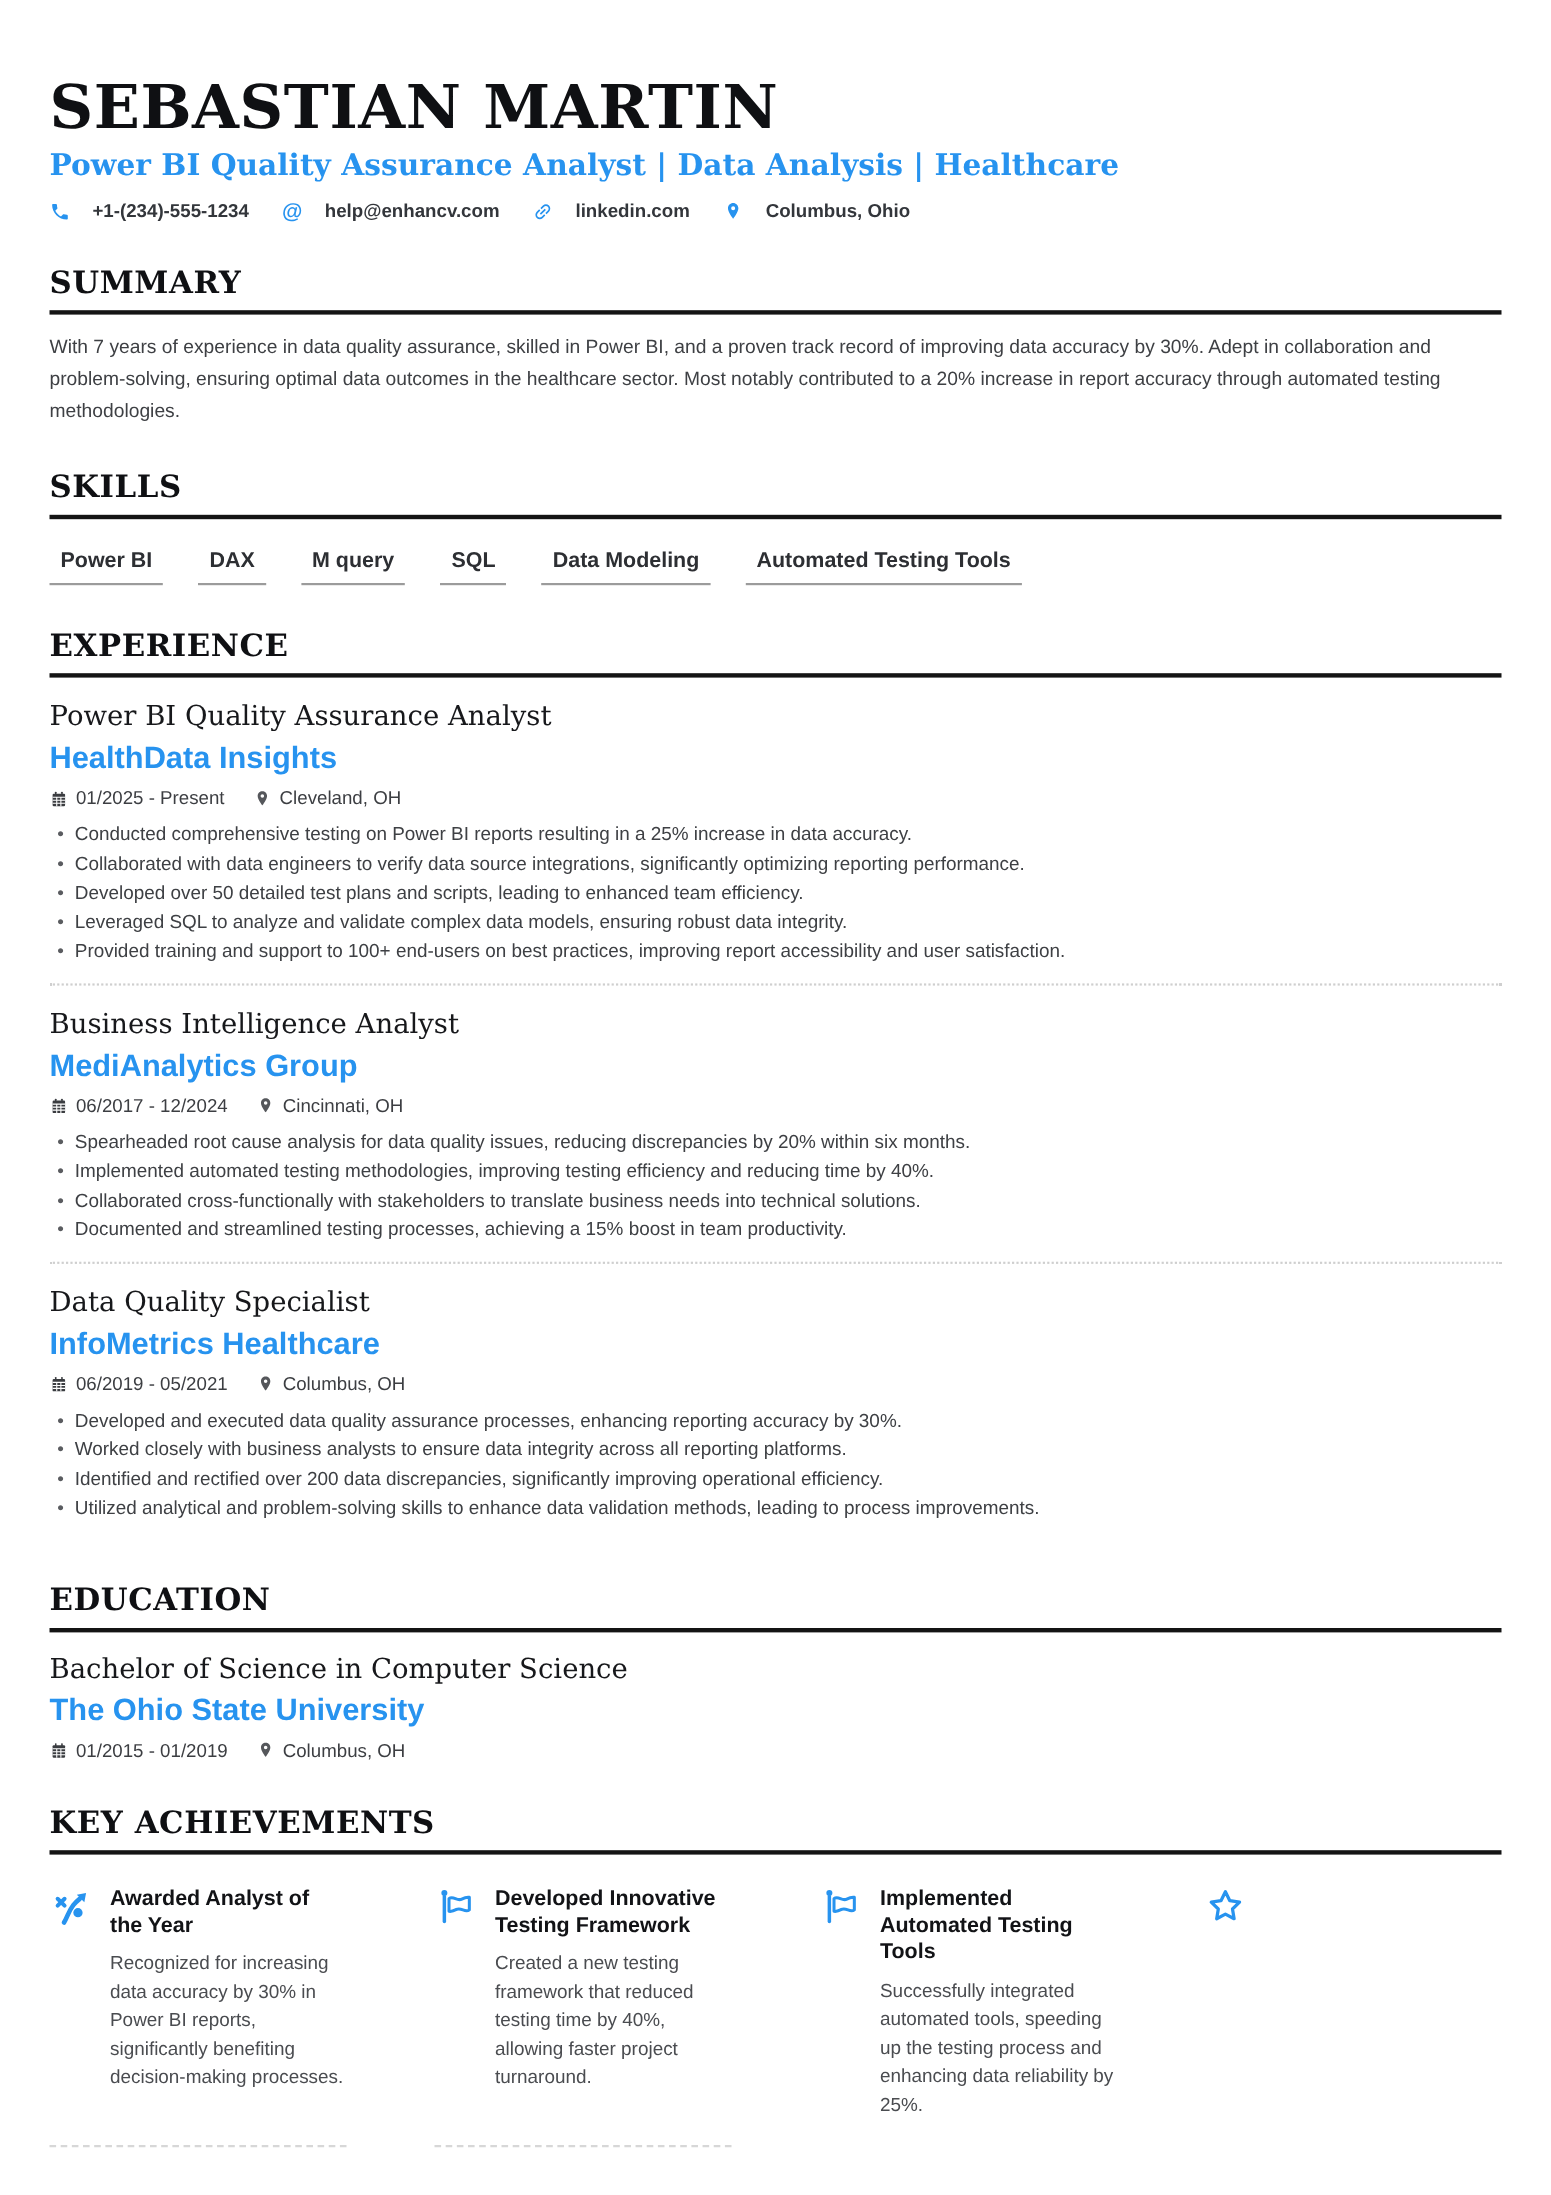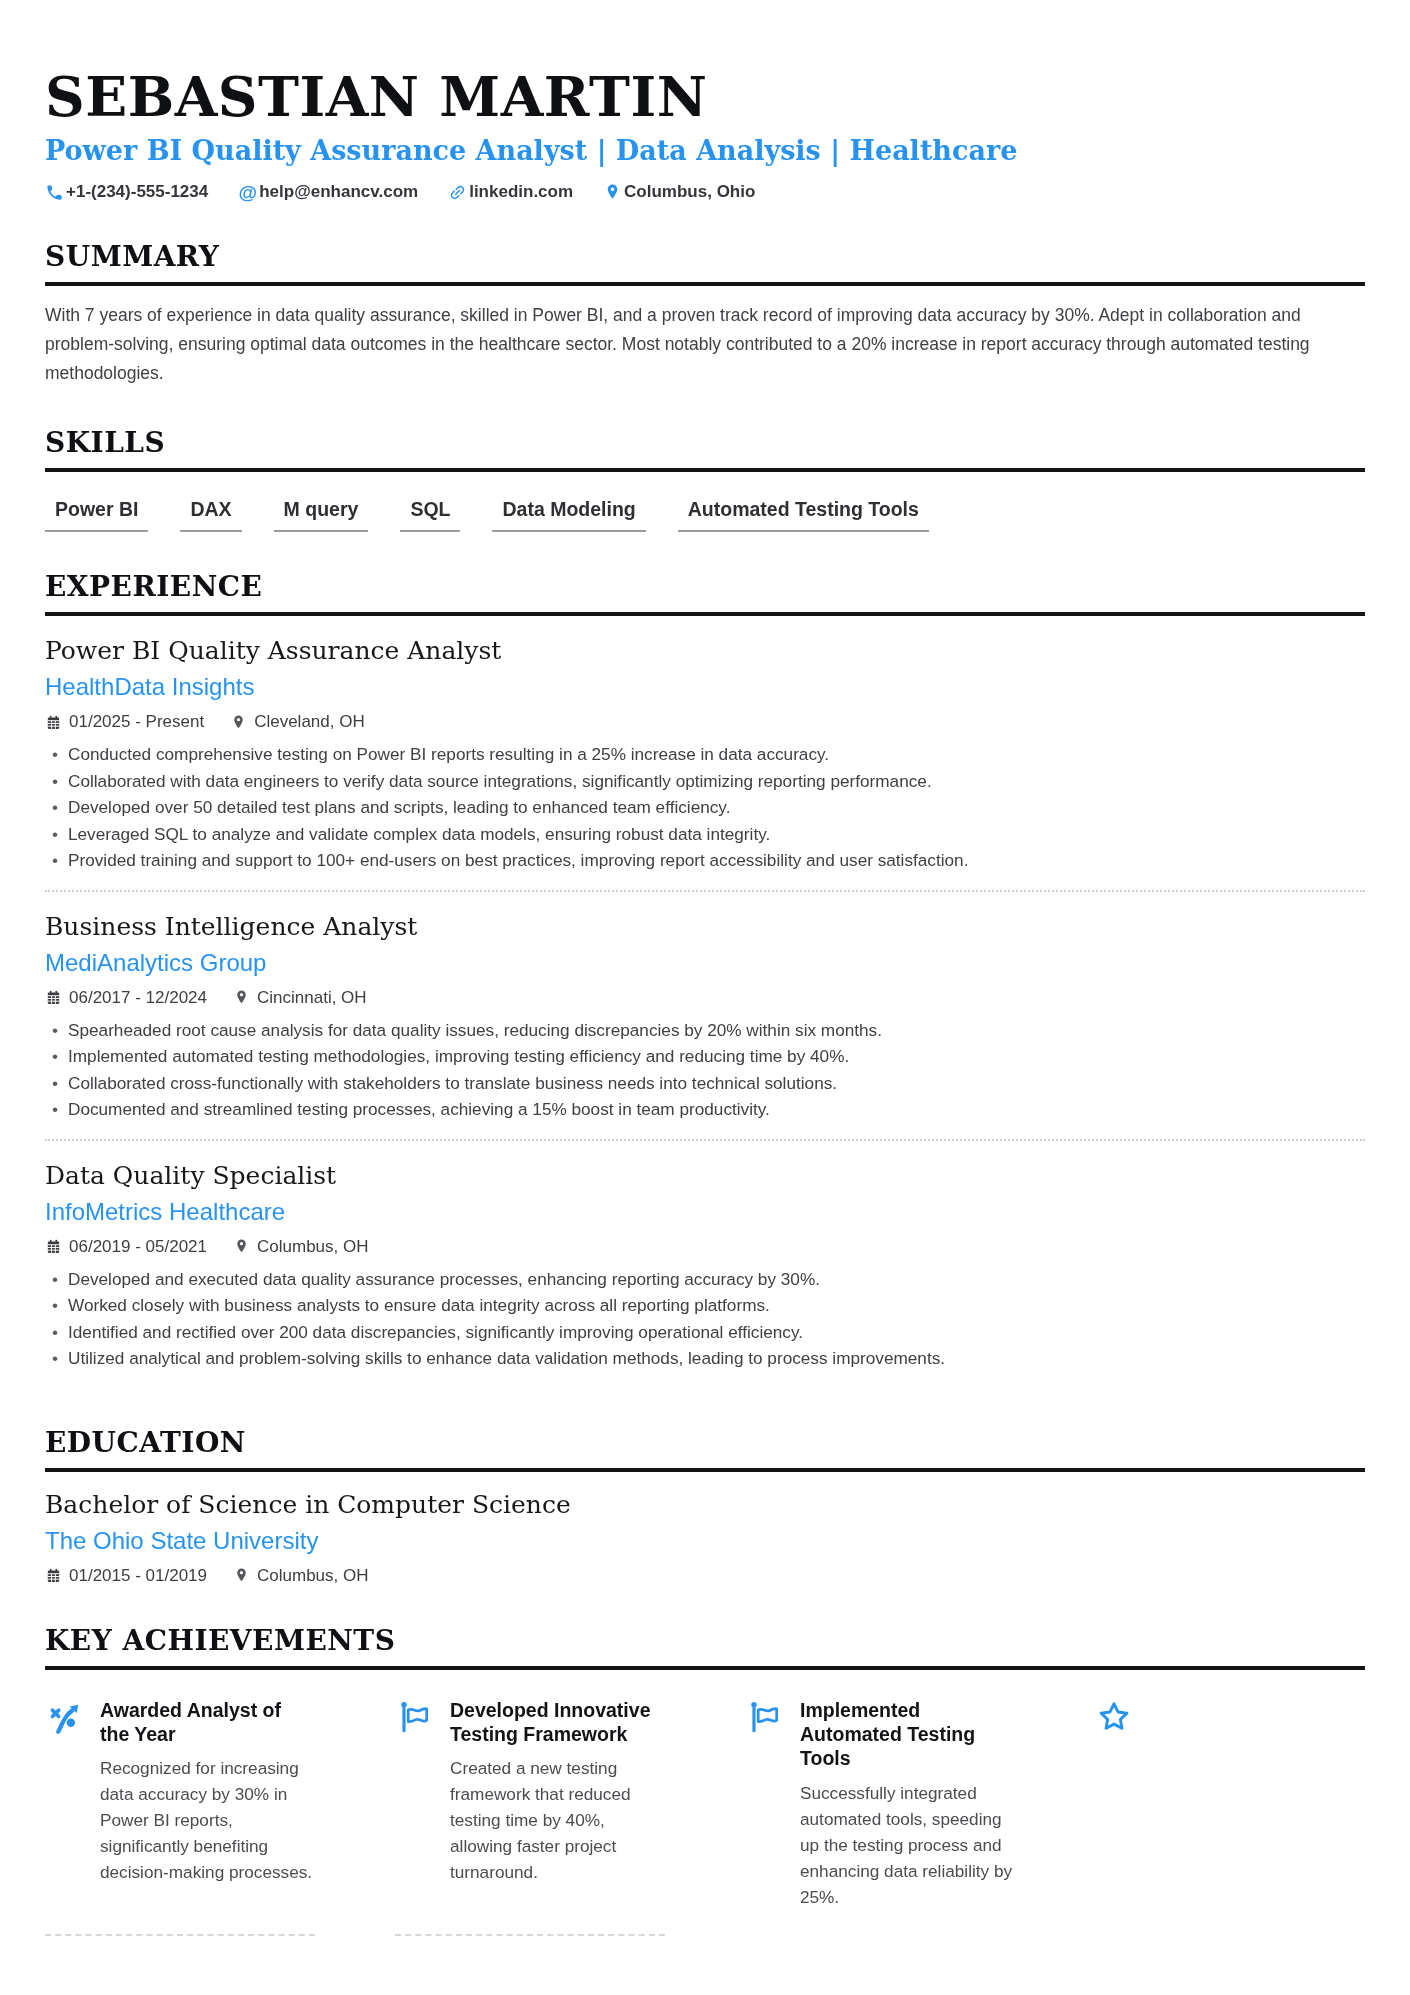--- a/index.html
+++ b/index.html
@@ -28,21 +28,21 @@
     font-family:"DejaVu Serif", serif;
     font-weight:bold;
     font-size:27px;
     color:#2793ef;
   }
   .contact-row {
     margin-top:16px;
     display:flex; align-items:center; gap:30px;
     font-size:17px; font-weight:bold; color:#33363b;
   }
-  .contact-item { display:flex; align-items:center; gap:2px; }
+  .contact-item { display:flex; align-items:center; gap:20px; }
   .cicon { display:inline-flex; width:19px; height:19px; align-items:center; justify-content:center; }
   .cicon svg { width:19px; height:19px; }
   .at-glyph { color:#2793ef; font-size:19px; font-weight:bold; line-height:1; }
   
   .section { margin-top:38px; }
   h2.sec-head {
     font-family:"DejaVu Serif", serif;
     font-weight:bold;
     font-size:28px;
     letter-spacing:0.5px;
@@ -69,21 +69,21 @@
   .job { padding:20px 0 16px 0; border-bottom:2px dotted #cfcfcf; }
   .job.last { border-bottom:none; }
   .job-title, .degree {
     font-family:"DejaVu Serif", serif;
     font-weight:normal;
     font-size:25px;
     color:#17181b;
   }
   .company, .school {
     margin-top:8px;
-    font-size:24px; font-weight:normal; color:#2793ef;
+    font-size:28px; font-weight:bold; color:#2793ef;
   }
   .meta-row { margin-top:11px; display:flex; align-items:center; gap:26px; font-size:17px; color:#3c3e42; }
   .meta-item { display:flex; align-items:center; gap:7px; }
   .micon { display:inline-flex; width:17px; height:17px; }
   .micon svg { width:17px; height:17px; }
   ul.bullets { margin-top:9px; list-style:none; }
   ul.bullets li {
     position:relative;
     padding-left:23px;
     font-size:17.2px;

